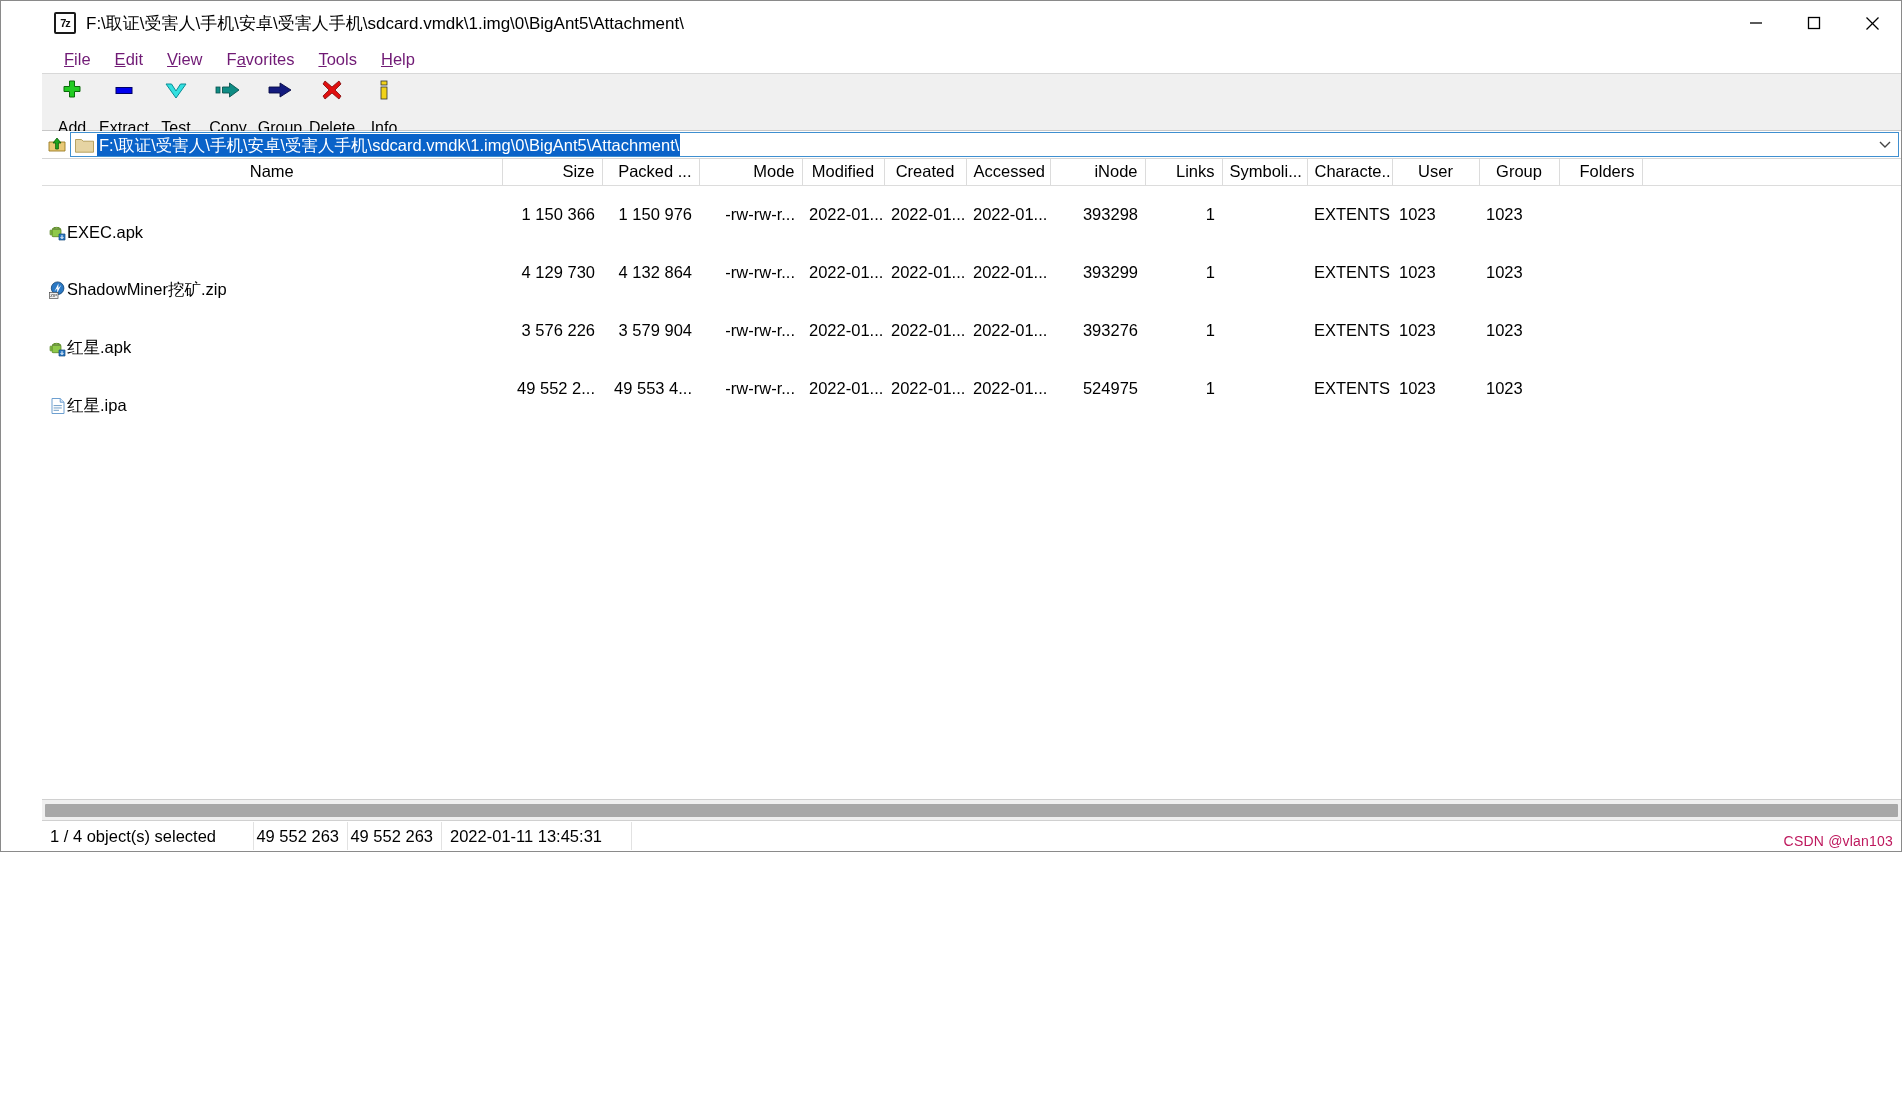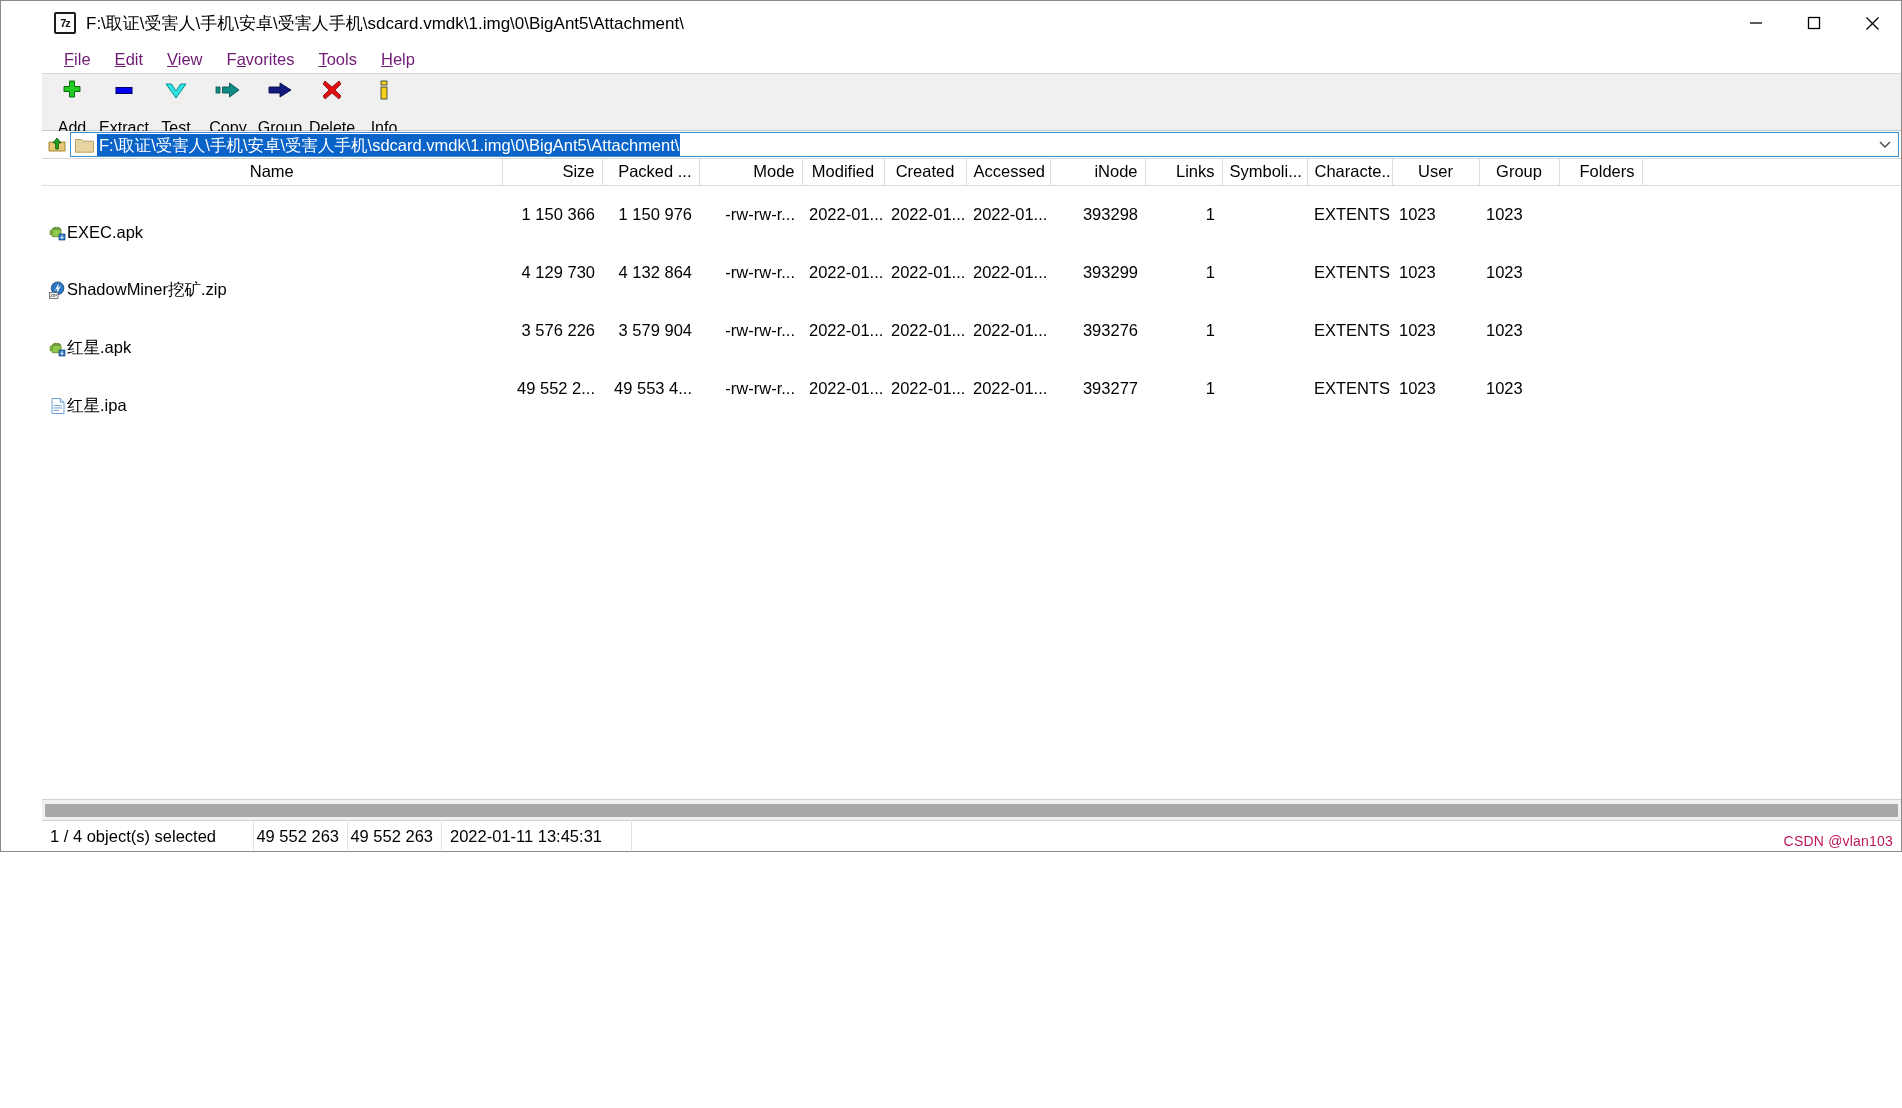--- a/index.html
+++ b/index.html
@@ -543,21 +543,21 @@
                 <rect x="4.6" y="12.8" width="5.4" height="1.1" fill="#7fa8cd"></rect>
               </svg>
               <span>红星.ipa</span>
             </td>
             <td class="r">49 552 2...</td>
             <td class="r">49 553 4...</td>
             <td class="r">-rw-rw-r...</td>
             <td class="l">2022-01...</td>
             <td class="l">2022-01...</td>
             <td class="l">2022-01...</td>
-            <td class="r">393277</td>
+            <td class="r">524975</td>
             <td class="r">1</td>
             <td class="l"></td>
             <td class="l">EXTENTS</td>
             <td class="l">1023</td>
             <td class="l">1023</td>
             <td class="r"></td>
             <td></td>
           </tr>
         </tbody>
     </table>

